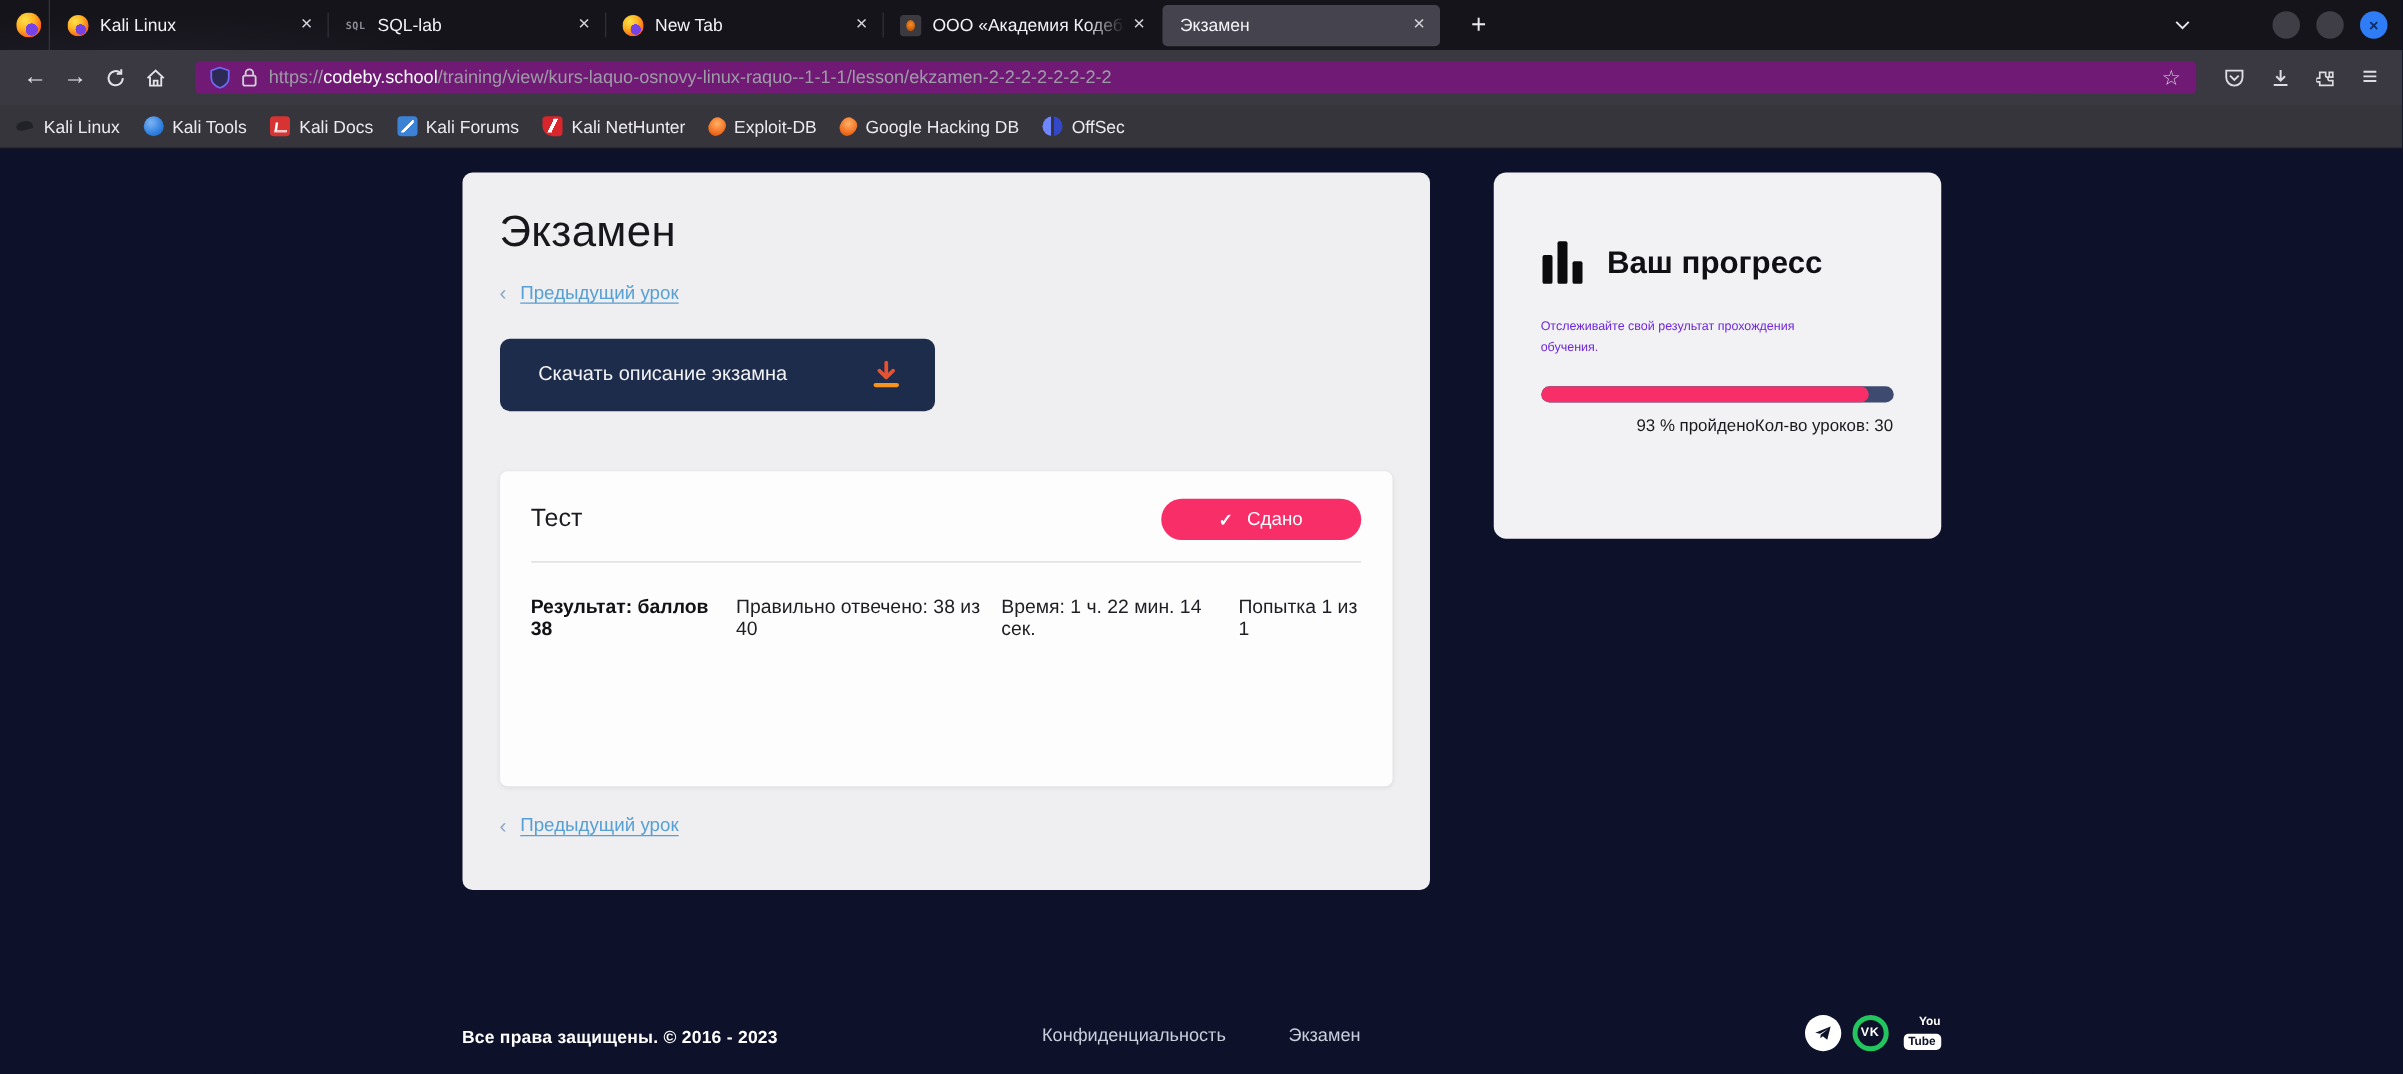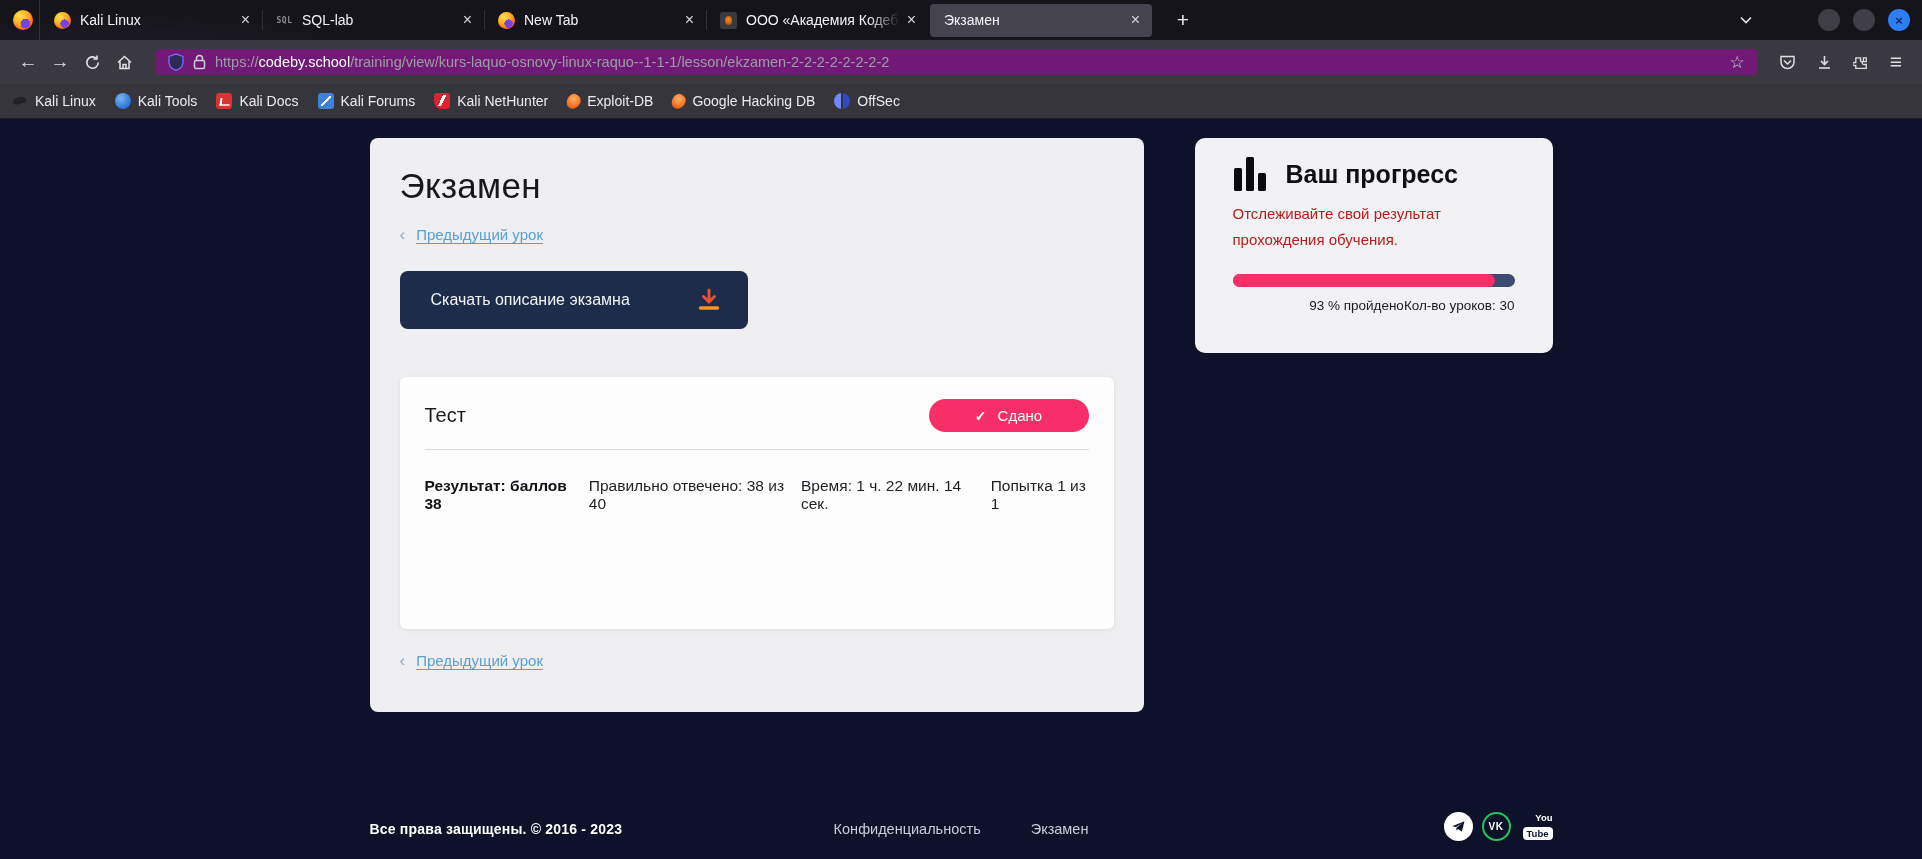--- a/index.html
+++ b/index.html
@@ -72,35 +72,35 @@
   .test-card{margin-top:48px;background:#fdfdfe;border-radius:6px;height:252px;box-shadow:0 1px 4px rgba(20,20,40,.08)}
   .test-head{display:flex;justify-content:space-between;align-items:center;padding:22px 25px 17px}
   .test-title{font-size:20px;color:#1b1b20}
   .badge{min-width:160px;height:33px;background:var(--accent);border-radius:17px;color:#fff;display:flex;align-items:center;
          justify-content:center;gap:11px;font-size:15px;padding:0 18px}
   .badge .chk{font-size:14px;font-weight:700}
   .divider{height:1px;background:#d9d9dc;margin:0 25px}
   .rows{padding:27px 25px 0;font-size:15.5px;color:#1e1e23;display:flex;flex-direction:row;gap:16px}
   .rows .r0{font-weight:700;color:#121216}
 
-  .progress-card{position:absolute;right:0;top:19px;width:358px;height:215px;background:#f2f2f4;border-radius:10px;padding:17px 38px}
+  .progress-card{position:absolute;right:0;top:19px;width:358px;height:293px;background:#f2f2f4;border-radius:10px;padding:53px 38px}
   .p-head{display:flex;align-items:center;gap:16px}
   .p-title{font-size:25px;font-weight:700;color:#101014}
-  .p-desc{margin-top:8px;font-size:15px;line-height:1.7;color:#b91c1c;max-width:250px}
+  .p-desc{margin-top:24px;font-size:10px;line-height:1.7;color:#6d28d9;max-width:250px}
   .p-bar{margin-top:22px;height:13px;border-radius:7px;background:#3e4a6e;overflow:hidden;position:relative}
   .p-fill{height:100%;background:var(--accent);border-radius:7px;width:93%}
   .p-labels{margin-top:11px;display:flex;justify-content:flex-end;font-size:13.5px;color:#1a1a1f}
 
   .footer{position:absolute;left:0;right:0;bottom:13px;height:34px}
   .f-copy{position:absolute;left:0;top:9px;color:#fff;font-size:14px;font-weight:700;letter-spacing:.2px}
   .f-links{position:absolute;left:50%;transform:translateX(-50%);top:9px;display:flex;gap:50px}
   .f-links a{color:#c9cedd;font-size:14.5px;text-decoration:none;cursor:pointer}
   .f-social{position:absolute;right:0;top:0;display:flex;gap:9px;align-items:center}
   .soc-tg{width:29px;height:29px;border-radius:50%;background:#fff;display:grid;place-items:center}
-  .soc-vk{width:29px;height:29px;border-radius:50%;border:2px solid #22c55e;display:grid;place-items:center;color:#fff;font-size:10px;font-weight:700;letter-spacing:.5px}
+  .soc-vk{width:29px;height:29px;border-radius:50%;border:4px solid #22c55e;display:grid;place-items:center;color:#fff;font-size:10px;font-weight:700;letter-spacing:.5px}
   .soc-yt{width:33px;text-align:right;color:#fff;line-height:1}
   .yt-top{font-size:9.5px;font-weight:700;display:block;margin-bottom:1px}
   .yt-box{display:inline-block;background:#fff;color:var(--pagebg);font-size:9.5px;font-weight:700;border-radius:4px;padding:2px 4px}
   svg{display:block}
 </style>
 </head>
 <body>
 
 <div class="browser">
 

